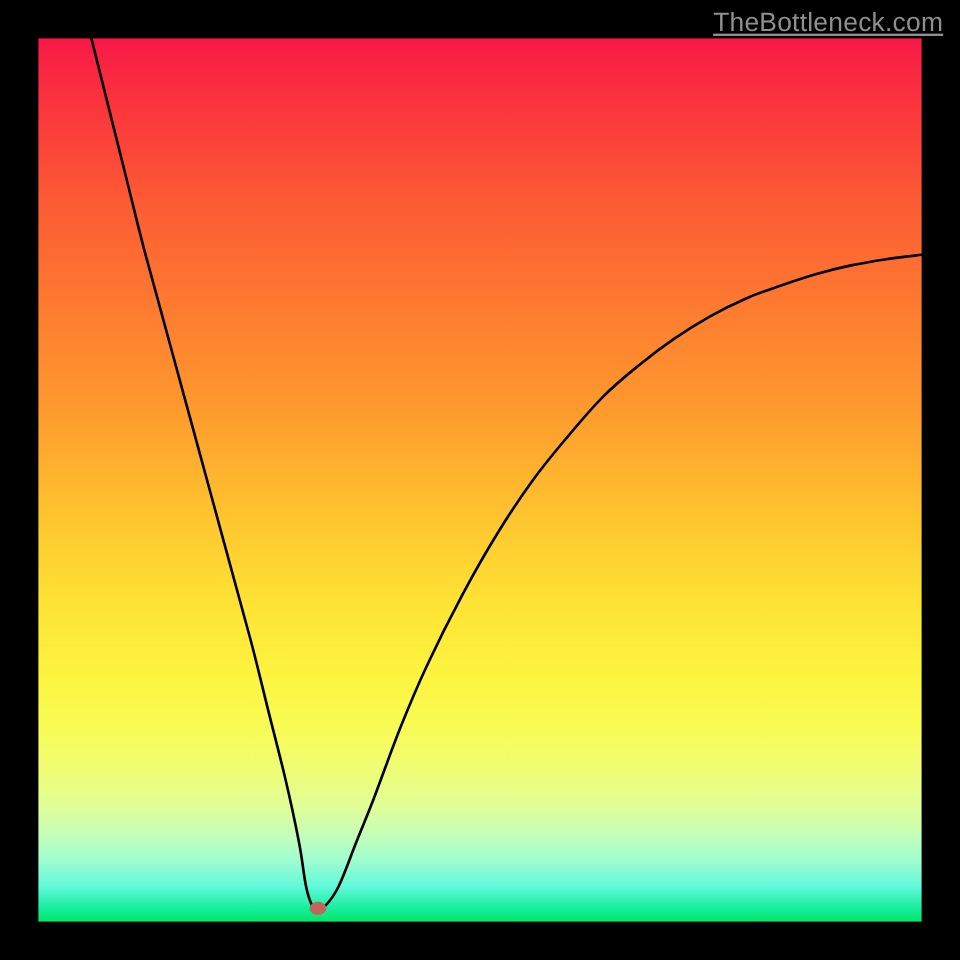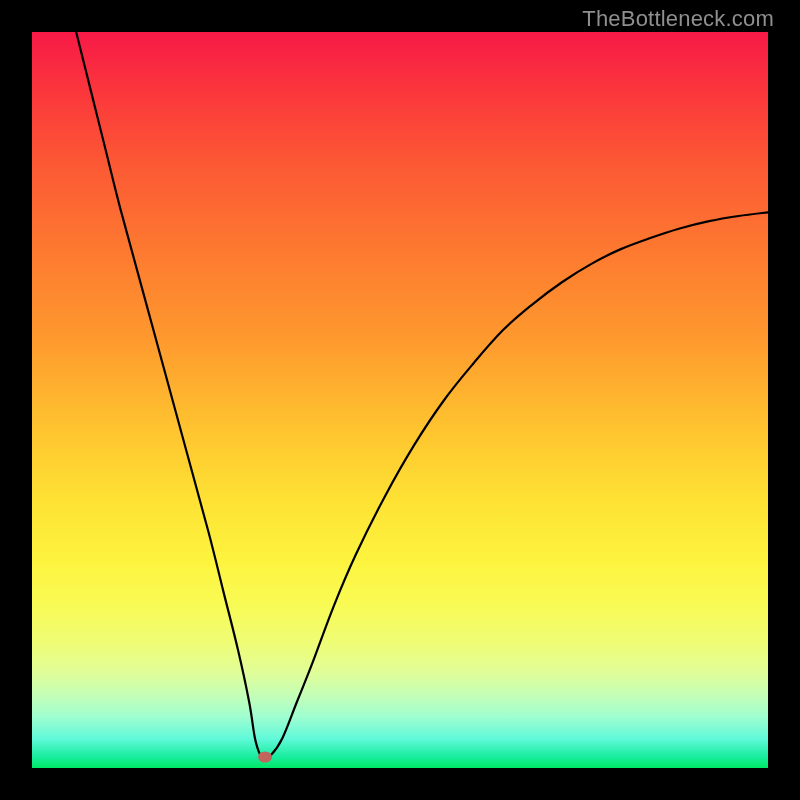--- a/index.html
+++ b/index.html
@@ -41,25 +41,26 @@
       #c6feb6 90%,
       #a0fed0 93%,
       #61f9d9 96%,
       #18ed9e 98.5%,
       #00e765 100%
     );
   }
   .watermark {
     position: absolute;
     top: 6px;
-    right: 26px;
+    right: 14px;
     color: #8f8f8f;
     font-size: 22px;
     letter-spacing: 0.2px;
     user-select: none;
+    text-decoration: underline;
   }
   svg.curve {
     position: absolute;
     top: 0;
     left: 0;
     width: 736px;
     height: 736px;
     overflow: visible;
   }
   .marker {

